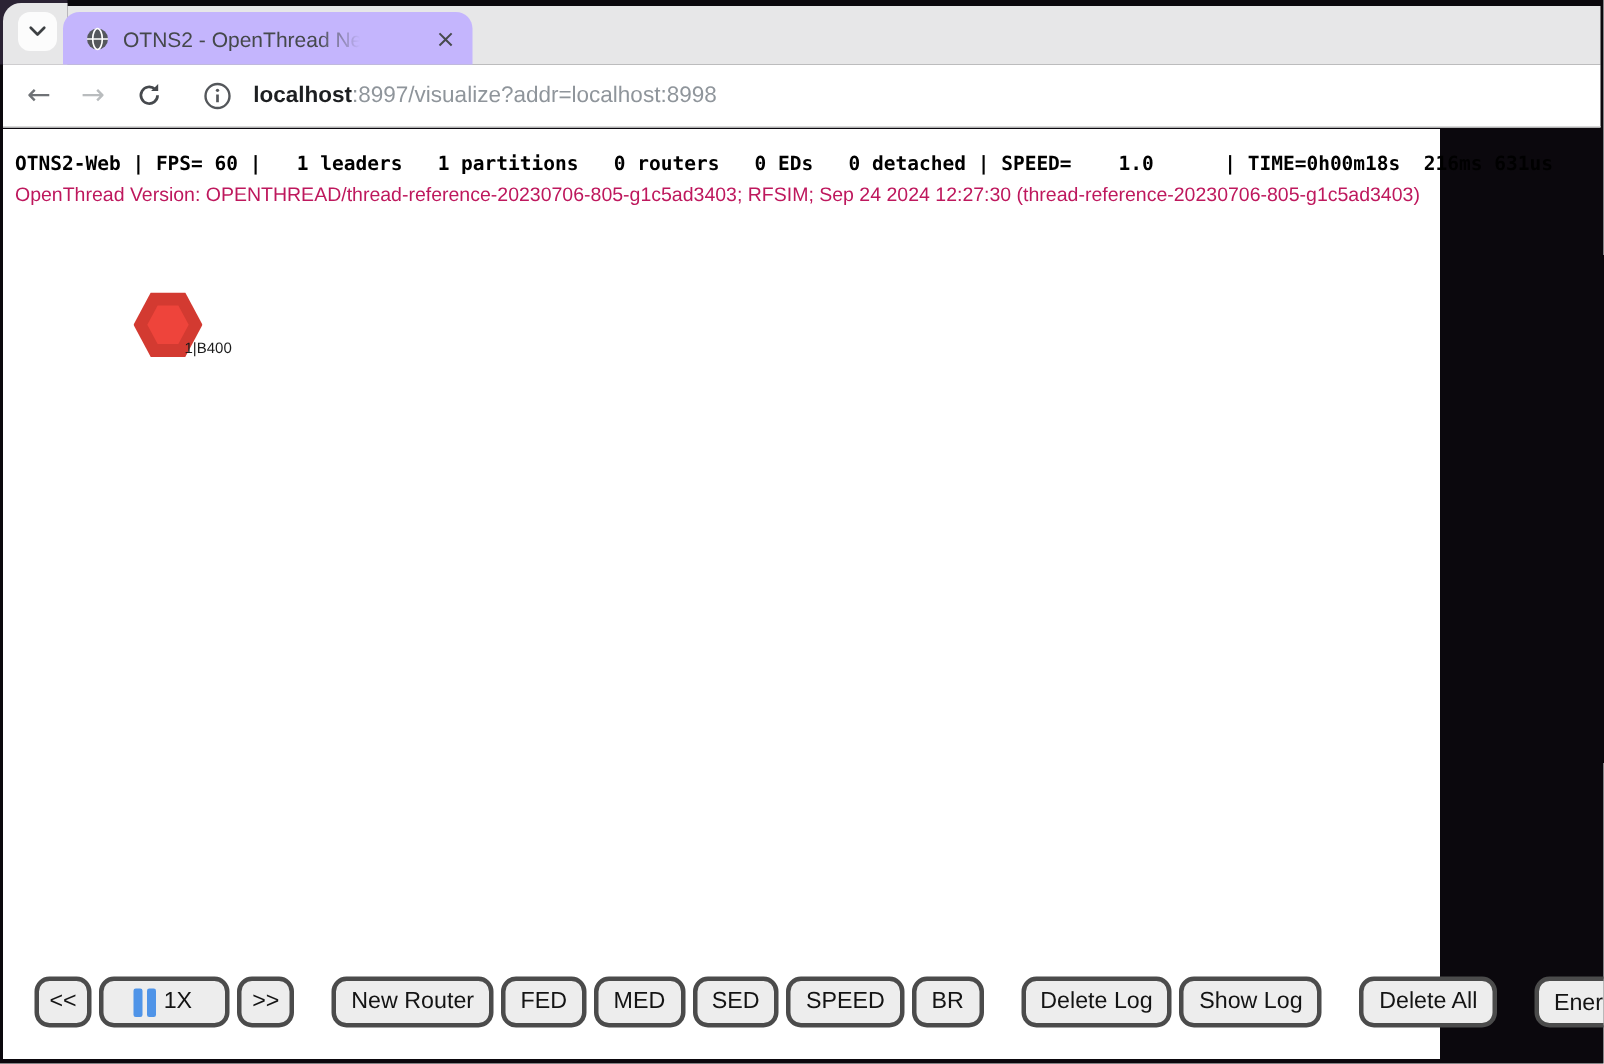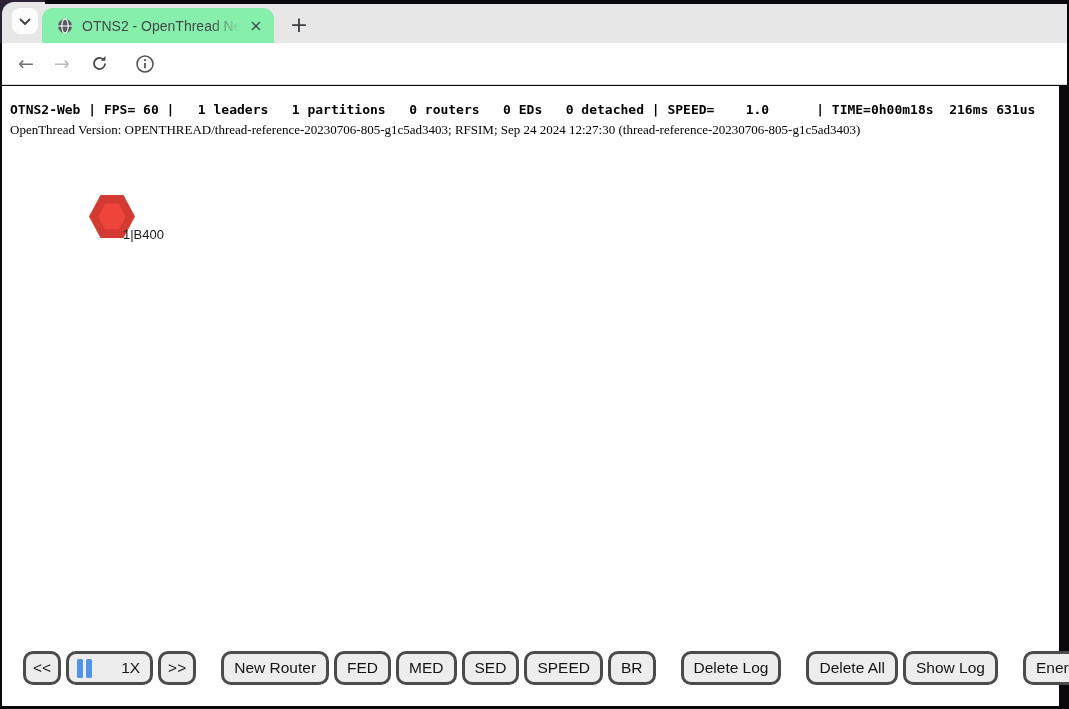--- a/index.html
+++ b/index.html
@@ -7,21 +7,21 @@
   body { position:relative; background:#0b080d; font-family:"Liberation Sans", sans-serif; overflow:hidden; }
 
   .win { position:absolute; left:2px; top:0; width:1065px; height:706px; }
 
   
   .tabstrip { position:absolute; left:0; top:4px; width:1065px; height:39px; background:#e7e7e8; }
   .corner { position:absolute; left:-2px; top:-4px; width:45px; height:43px; background:#2b2334; }
   .corner-round { position:absolute; left:2px; top:2px; right:0; bottom:0; background:#e7e7e8; border-top-left-radius:12px; }
   .chevron-btn { position:absolute; left:10px; top:4px; width:26px; height:26px; background:#fcfcfc; border-radius:8px;
                  display:flex; align-items:center; justify-content:center; z-index:3; }
-  .tab { position:absolute; left:40px; top:4px; width:232px; height:35px; background:#86efac;
+  .tab { position:absolute; left:40px; top:4px; width:273px; height:35px; background:#c4b5fd;
          border-radius:11px 11px 0 0; display:flex; align-items:center; z-index:2; }
   .tab-favicon { margin-left:15px; width:16px; height:16px; flex:0 0 auto; }
   .tab-title { margin-left:9px; font-size:14px; color:#45484b; white-space:nowrap; overflow:hidden; max-width:158px;
                -webkit-mask-image:linear-gradient(90deg,#000 82%,transparent); mask-image:linear-gradient(90deg,#000 82%,transparent); }
   .tab-close { position:absolute; right:8px; top:7px; width:20px; height:20px; border-radius:50%;
                display:flex; align-items:center; justify-content:center; font-size:16px; color:#474a4d;
                font-family:"DejaVu Sans", sans-serif; cursor:default; }
   .newtab-btn { position:absolute; left:282px; top:5px; width:30px; height:30px; display:flex; align-items:center;
                 justify-content:center; font-size:22px; font-weight:400; color:#3d4043; font-family:"DejaVu Sans", sans-serif; }
 
@@ -31,35 +31,35 @@
   .nav-ic { font-family:"DejaVu Sans", sans-serif; font-size:19px; line-height:1; }
   .back-ic  { margin-left:16px; color:#6f7276; }
   .fwd-ic   { margin-left:20px; color:#b9bcbe; }
   .reload-ic{ margin-left:20px; width:19px; height:19px; }
   .info-ic  { margin-left:26px; width:20px; height:20px; }
   .url { margin-left:14px; font-size:15px; white-space:nowrap; }
   .url .host { color:#1d1f21; font-weight:700; }
   .url .rest { color:#8f959b; }
 
   
-  .content { position:absolute; left:0; top:86px; width:1057px; height:620px; background:#ffffff; }
+  .content { position:absolute; left:0; top:86px; width:958px; height:620px; background:#ffffff; }
   .statusline { position:absolute; left:8px; top:16px; font-family:"DejaVu Sans Mono","Liberation Mono",monospace;
                 font-weight:700; font-size:13px; color:#000; white-space:pre; }
-  .versionlink { position:absolute; left:8px; top:36px; font-size:13px; color:#000000; white-space:pre;font-family:Liberation Serif, serif; }
+  .versionlink { position:absolute; left:8px; top:36px; font-size:13px; color:#be185d; white-space:pre; }
 
   .node-hex { position:absolute; left:87px; top:109px; width:46px; height:43px; }
-  .node-label { position:absolute; left:121px; top:141px; font-size:13px; color:#1b1b1b; }
+  .node-label { position:absolute; left:121px; top:141px; font-size:10px; color:#1b1b1b; }
 
   
   .btoolbar { position:absolute; left:21px; top:565px; display:flex; gap:5px; align-items:center; }
   .tb-btn { height:34px; background:#ededed; border:3px solid #4b4b4b; border-radius:10px;
             font-family:"Liberation Sans", sans-serif; font-size:15.5px; color:#141414;
             display:flex; align-items:center; justify-content:center; padding:0 10px; white-space:nowrap; }
   .tb-btn.small { padding:0 7px; }
-  .tb-btn.speed { width:87px; justify-content:space-between; padding-left:8px; }
+  .tb-btn.speed { width:87px; justify-content:center; padding-left:8px; }
   .pause-icon { display:inline-flex; gap:3px; margin-right:5px; }
   .pause-icon i { display:block; width:6px; height:19px; border-radius:1.5px; background:#4f94e8; }
   .gap-md { margin-left:20px; }
 </style>
 </head>
 <body>
 
 <div class="win">
 
   <div class="tabstrip">
@@ -98,20 +98,21 @@
         <path d="M19.5 2.5 v6 h-6 z" fill="#46494d"></path>
       </svg>
     </span>
     <span class="info-ic">
       <svg width="20" height="20" viewBox="0 0 20 20">
         <circle cx="10" cy="10" r="8" fill="none" stroke="#54575b" stroke-width="1.6"></circle>
         <line x1="10" y1="9" x2="10" y2="14.2" stroke="#54575b" stroke-width="1.8"></line>
         <circle cx="10" cy="6.2" r="1.1" fill="#54575b"></circle>
       </svg>
     </span>
+    <span class="url"><span class="host">localhost</span><span class="rest">:8997/visualize?addr=localhost:8998</span></span>
   </div>
 
   <div class="content">
     <div class="statusline">OTNS2-Web | FPS= 60 |   1 leaders   1 partitions   0 routers   0 EDs   0 detached | SPEED=    1.0      | TIME=0h00m18s  216ms 631us</div>
     <div class="versionlink">OpenThread Version: OPENTHREAD/thread-reference-20230706-805-g1c5ad3403; RFSIM; Sep 24 2024 12:27:30 (thread-reference-20230706-805-g1c5ad3403)</div>
 
     <div class="node-hex">
       <svg width="46" height="43" viewBox="0 0 46 43">
         <polygon points="0,21.5 11.5,0 34.5,0 46,21.5 34.5,43 11.5,43" fill="#d33a31"></polygon>
         <polygon points="9.2,21.5 16.1,8.6 29.9,8.6 36.8,21.5 29.9,34.4 16.1,34.4" fill="#ee443b"></polygon>
@@ -129,20 +130,20 @@
         <span>1X</span>
       </button>
       <button class="tb-btn small">&gt;&gt;</button>
       <button class="tb-btn gap-md">New Router</button>
       <button class="tb-btn">FED</button>
       <button class="tb-btn">MED</button>
       <button class="tb-btn">SED</button>
       <button class="tb-btn">SPEED</button>
       <button class="tb-btn">BR</button>
       <button class="tb-btn gap-md">Delete Log</button>
+      <button class="tb-btn">Show Log</button>
       <button class="tb-btn gap-md">Delete All</button>
-      <button class="tb-btn">Show Log</button>
       <button class="tb-btn gap-md">Energy-stats ↗</button>
 
     </div>
   </div>
 
 </div>
 
 </body></html>

